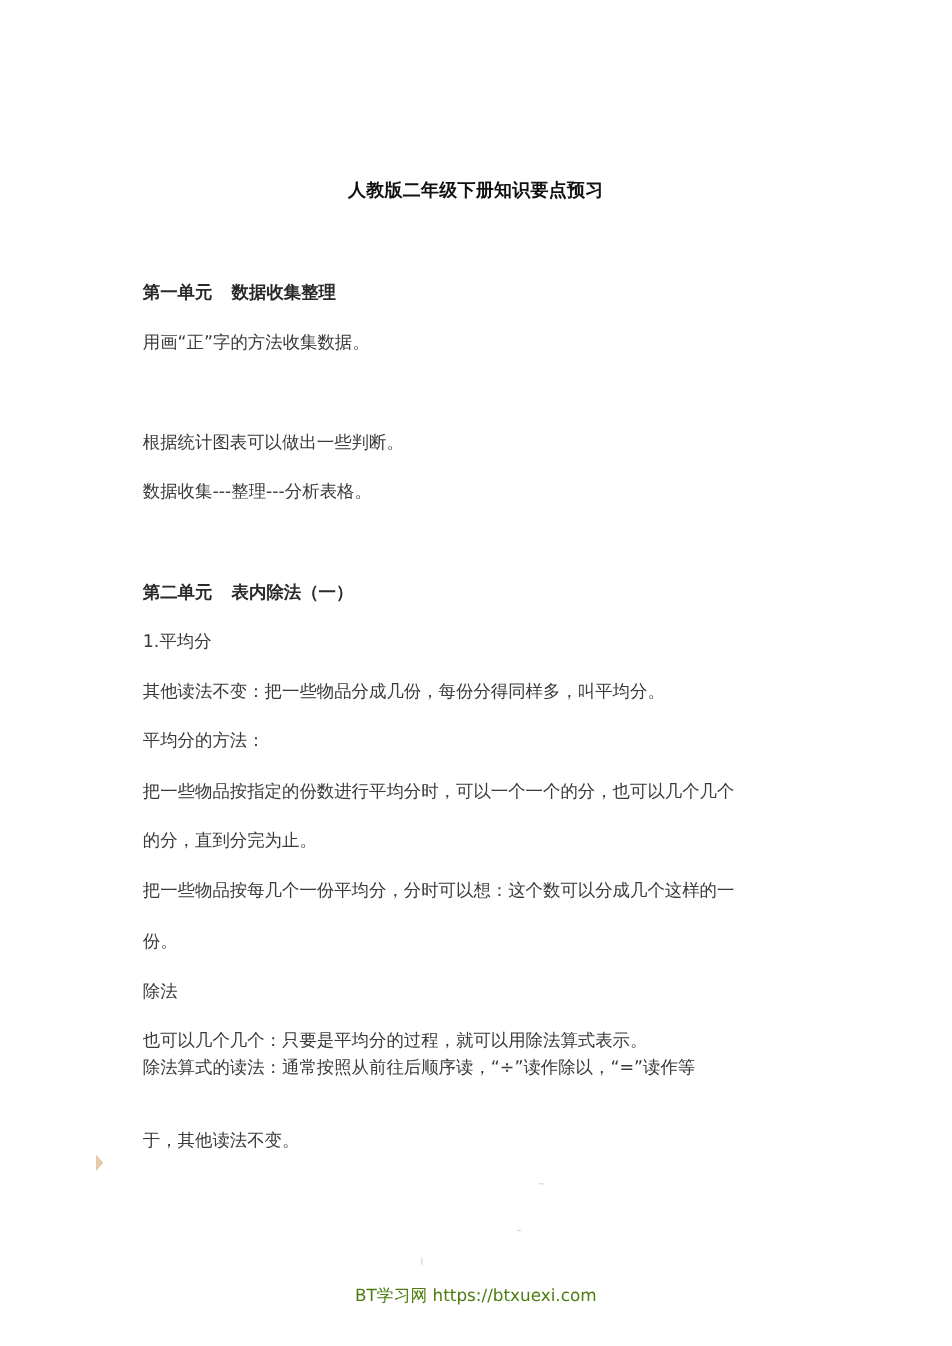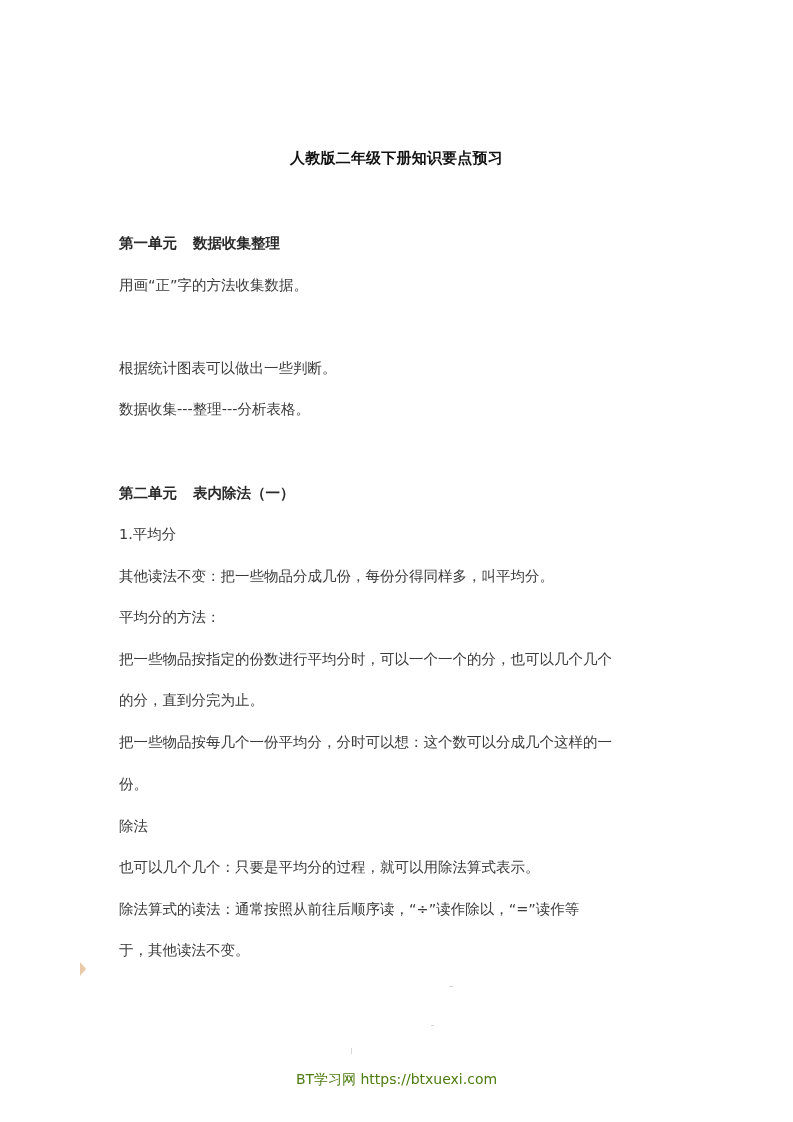--- a/index.html
+++ b/index.html
@@ -91,21 +91,21 @@
   </div>
   <div class="line" style="top:525px;">1.平均分</div>
   <div class="line" style="top:567px;">其他读法不变：把一些物品分成几份，每份分得同样多，叫平均分。</div>
   <div class="line" style="top:608px;">平均分的方法：</div>
   <div class="line" style="top:650px;">把一些物品按指定的份数进行平均分时，可以一个一个的分，也可以几个几个</div>
   <div class="line" style="top:691px;">的分，直到分完为止。</div>
   <div class="line" style="top:733px;">把一些物品按每几个一份平均分，分时可以想：这个数可以分成几个这样的一</div>
   <div class="line" style="top:775px;">份。</div>
   <div class="line" style="top:817px;">除法</div>
   <div class="line" style="top:858px;">也可以几个几个：只要是平均分的过程，就可以用除法算式表示。</div>
-  <div class="line" style="top:900px;">除法算式的读法：通常按照从前往后顺序读，“÷”读作除以，“=”读作等</div>
+  <div class="line" style="top:880px;">除法算式的读法：通常按照从前往后顺序读，“÷”读作除以，“=”读作等</div>
   <div class="line" style="top:941px;">于，其他读法不变。</div>
 
   <div class="scan-mark"></div>
   <div class="speck" style="left:449px; top:986px; width:4px; height:1px;"></div>
   <div class="speck" style="left:431px; top:1025px; width:3px; height:1px;"></div>
   <div class="speck" style="left:351px; top:1048px; width:1px; height:6px;"></div>
 
   <div class="footer">BT学习网 https://btxuexi.com</div>
 </div>
 

